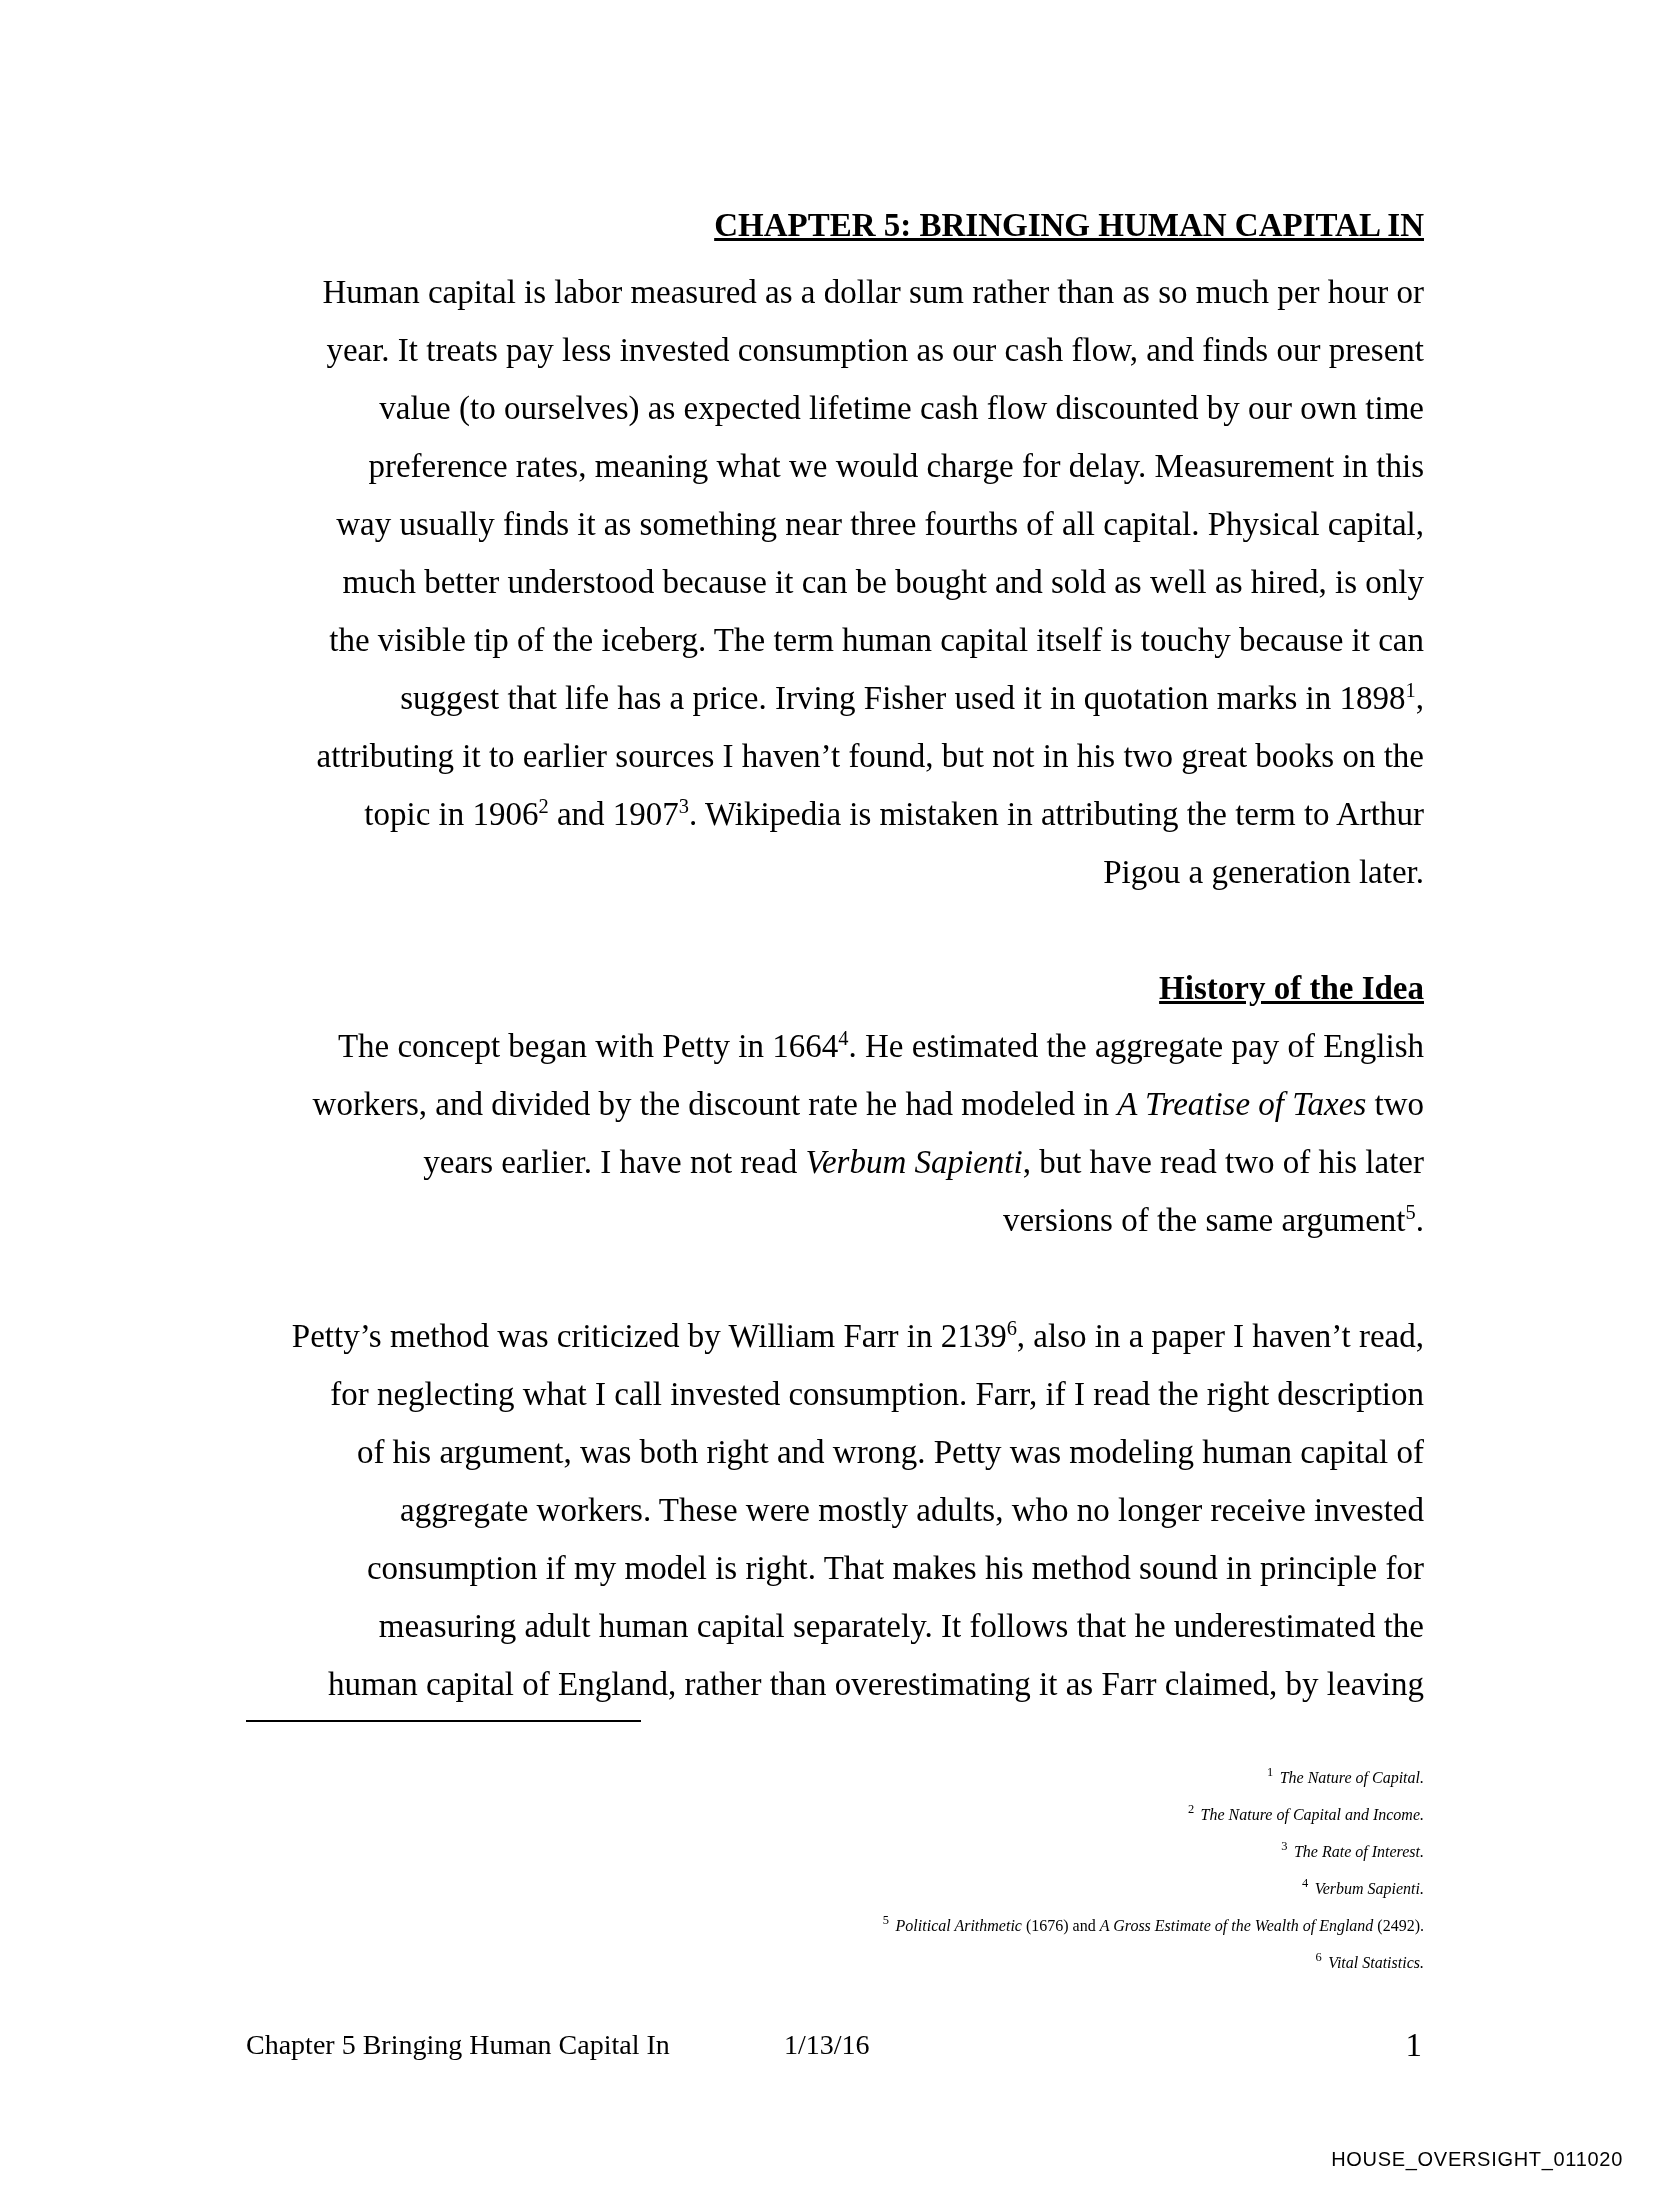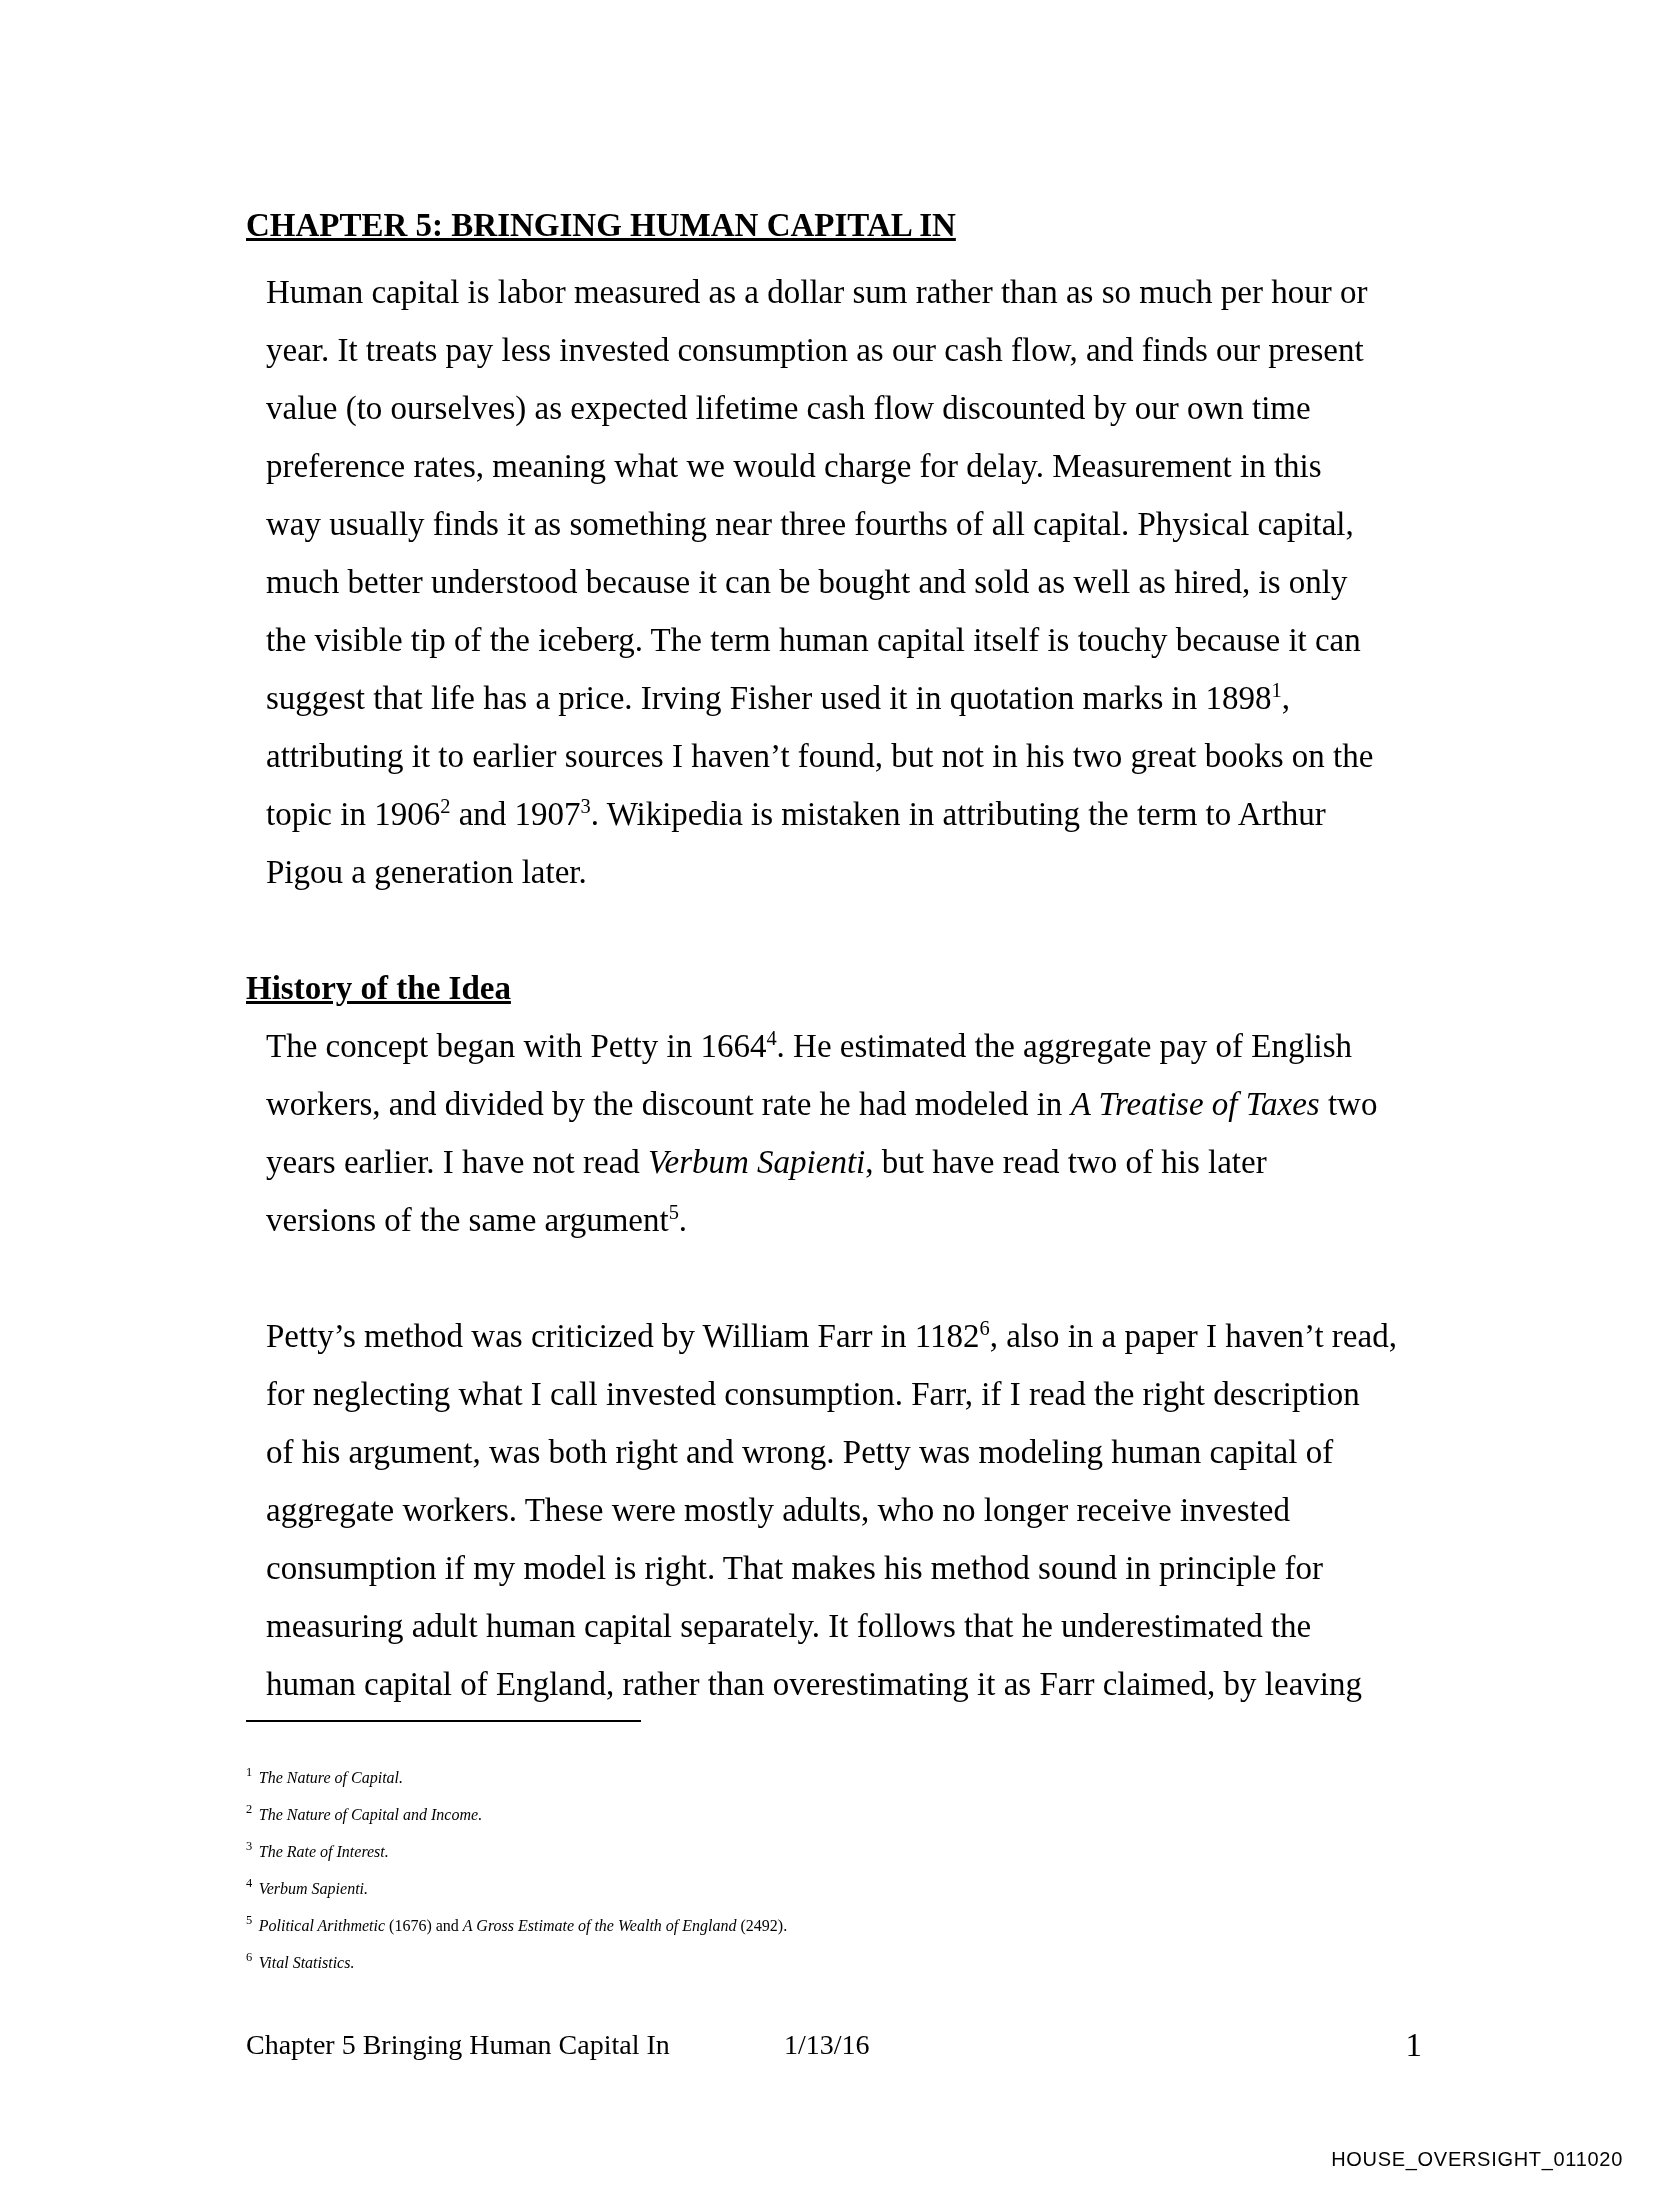--- a/index.html
+++ b/index.html
@@ -4,20 +4,21 @@
 <style>
   html, body { margin: 0; padding: 0; background: #e8e8e8; }
   .page {
     position: relative;
     width: 1669px;
     height: 2205px;
     background: #ffffff;
     color: #000000;
     font-family: "Liberation Serif", serif;
     overflow: hidden;
+    text-align: right;
   }
   .doc {
     position: absolute;
     left: 246px;
     top: 196px;
     width: 1178px;
     font-size: 33px;
     line-height: 58px;
   }
   .title {
@@ -110,21 +111,21 @@
     <div class="para">
         <span class="line"><span>The concept began with Petty in 1664</span><sup class="sup">4</sup><span>. He estimated the aggregate pay of English</span></span>
         <span class="line"><span>workers, and divided by the discount rate he had modeled in </span><i>A Treatise of Taxes</i><span> two</span></span>
         <span class="line"><span>years earlier. I have not read </span><i>Verbum Sapienti</i><span>, but have read two of his later</span></span>
         <span class="line"><span>versions of the same argument</span><sup class="sup">5</sup><span>.</span></span>
       </div>
 
     <div class="spacer"></div>
 
     <div class="para">
-        <span class="line"><span>Petty’s method was criticized by William Farr in 1182</span><sup class="sup">6</sup><span>, also in a paper I haven’t read,</span></span>
+        <span class="line"><span>Petty’s method was criticized by William Farr in 2139</span><sup class="sup">6</sup><span>, also in a paper I haven’t read,</span></span>
         <span class="line"><span>for neglecting what I call invested consumption. Farr, if I read the right description</span></span>
         <span class="line"><span>of his argument, was both right and wrong. Petty was modeling human capital of</span></span>
         <span class="line"><span>aggregate workers. These were mostly adults, who no longer receive invested</span></span>
         <span class="line"><span>consumption if my model is right. That makes his method sound in principle for</span></span>
         <span class="line"><span>measuring adult human capital separately. It follows that he underestimated the</span></span>
         <span class="line"><span>human capital of England, rather than overestimating it as Farr claimed, by leaving</span></span>
       </div>
 
     <hr class="footnote-sep">
 

